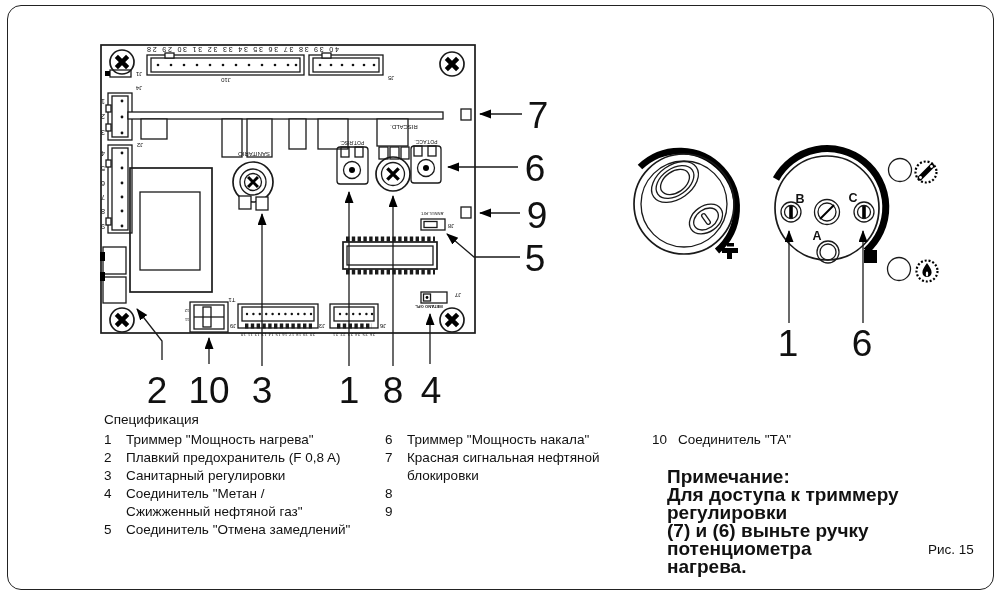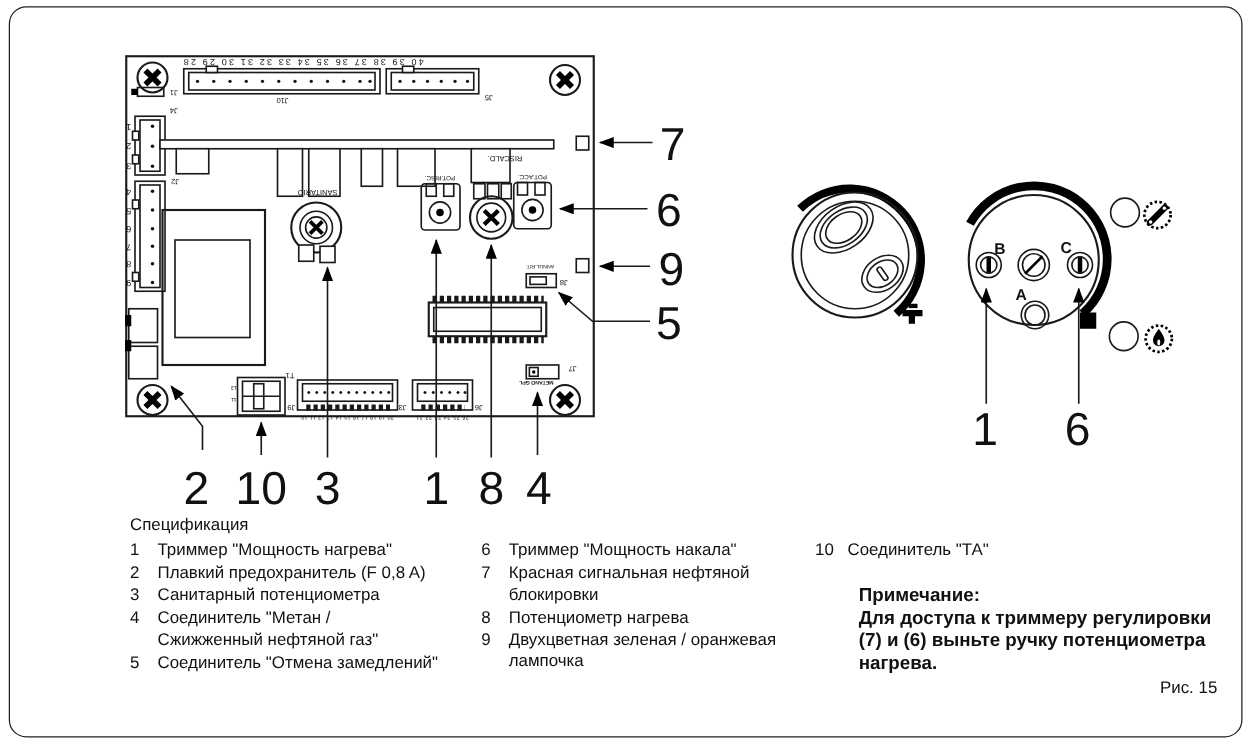--- a/index.html
+++ b/index.html
@@ -18,21 +18,21 @@
   .silk4{font-size:4.2px;}
   .pinnum{font-size:7.2px;}
   .callout-num{font-size:37px;}
   .dial-label{font-size:12.5px;font-weight:bold;}
   .comb{stroke:#1a1a1a;stroke-width:5;stroke-dasharray:3.4 2.4;fill:none;}
   .spec{position:absolute;font-size:13.5px;line-height:17.5px;}
   .spec-title{position:absolute;left:104px;top:412px;font-size:13.5px;}
   .spec-item{display:flex;margin:0 0 0.5px 0;}
   .spec-item .num{flex:0 0 22px;text-align:left;}
   .spec-item .txt{white-space:pre-line;}
-  .note{position:absolute;left:687px;top:468px;width:290px;font-size:15px;font-weight:bold;line-height:18px;}
+  .note{position:absolute;left:667px;top:468px;width:290px;font-size:19px;font-weight:bold;line-height:18px;}
   .note .body{white-space:pre-line;}
   .caption{position:absolute;left:928px;top:542px;font-size:13.5px;}
 </style>
 </head>
 <body>
 
 <div id="stage">
   <div id="frame"></div>
 
   <svg style="left:85px;top:30px;" width="475" height="380" viewBox="85 30 475 380">
@@ -394,21 +394,21 @@
     <div class="spec-item">
         <span class="num">1</span>
         <span class="txt">Триммер "Мощность нагрева"</span>
       </div>
     <div class="spec-item">
         <span class="num">2</span>
         <span class="txt">Плавкий предохранитель (F 0,8 A)</span>
       </div>
     <div class="spec-item">
         <span class="num">3</span>
-        <span class="txt">Санитарный потенциометра</span>
+        <span class="txt">Санитарный регулировки</span>
       </div>
     <div class="spec-item">
         <span class="num">4</span>
         <span class="txt">Соединитель "Метан /
 Сжижженный нефтяной газ"</span>
       </div>
     <div class="spec-item">
         <span class="num">5</span>
         <span class="txt">Соединитель "Отмена замедлений"</span>
       </div>
@@ -419,26 +419,23 @@
         <span class="num">6</span>
         <span class="txt">Триммер "Мощность накала"</span>
       </div>
     <div class="spec-item">
         <span class="num">7</span>
         <span class="txt">Красная сигнальная нефтяной
 блокировки</span>
       </div>
     <div class="spec-item">
         <span class="num">8</span>
-        <span class="txt">Потенциометр нагрева</span>
       </div>
     <div class="spec-item">
         <span class="num">9</span>
-        <span class="txt">Двухцветная зеленая / оранжевая
-лампочка</span>
       </div>
   </div>
 
   <div class="spec" style="left:652px;top:431px;width:280px;">
     <div class="spec-item">
         <span class="num" style="flex-basis:26px">10</span>
         <span class="txt">Соединитель "ТА"</span>
       </div>
   </div>
 

